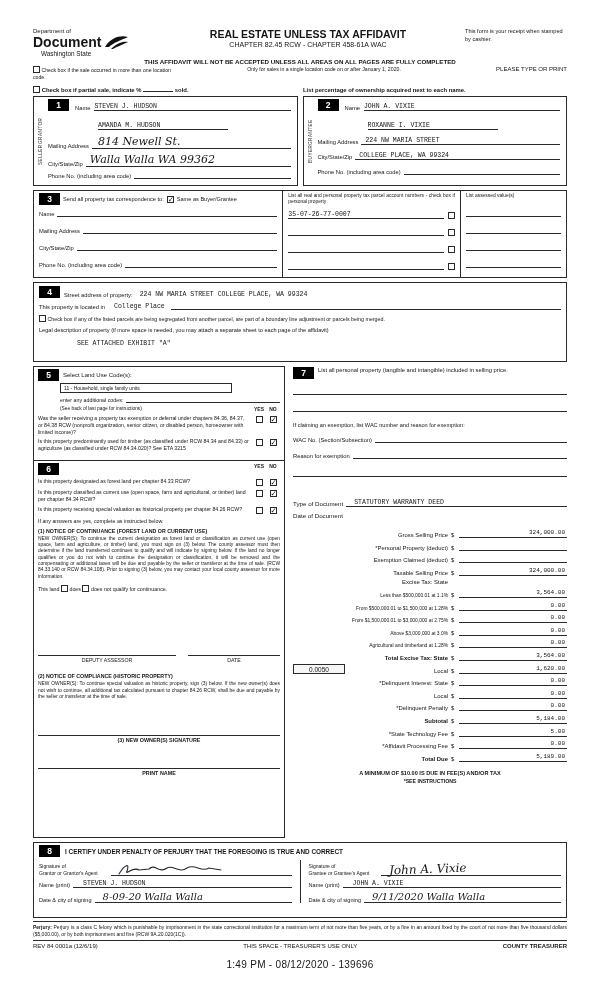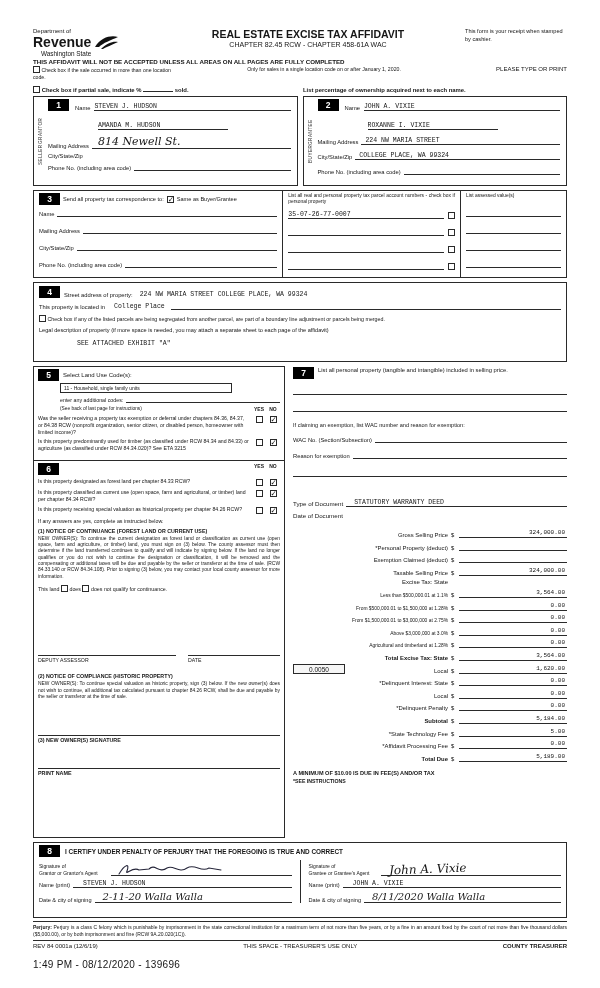--- a/index.html
+++ b/index.html
@@ -1,21 +1,21 @@
 <!DOCTYPE html>
 <html><head>
 <meta charset="utf-8">
 <style>
 *{box-sizing:border-box;margin:0;padding:0}
 html,body{width:600px;height:988px}
 body{background:#fff;font-family:"Liberation Sans",sans-serif;color:#161616}
 .page{width:600px;height:988px;background:#fff;padding:28px 33px 6px;overflow:hidden;position:relative}
 .flex{display:flex}
 .b{font-weight:bold}
-.c{}
+.c{text-align:center}
 .badge{background:#000;color:#fff;font-weight:bold;font-size:8.5px;min-width:21px;height:12px;display:inline-flex;align-items:center;justify-content:center;flex:none}
 .box{border:1px solid #2a2a2a;background:#fff}
 .cb{display:inline-block;width:7px;height:7px;border:1px solid #2a2a2a;font-size:7.5px;line-height:5px;text-align:center;flex:none;background:#fff;vertical-align:-1px}
 .ul{border-bottom:1px solid #2a2a2a}
 .lab{font-size:5.8px;margin-right:3px;white-space:nowrap}
 .typed{font-family:"Liberation Mono",monospace;font-size:6.5px;white-space:nowrap}
 .hw{font-family:"DejaVu Serif",serif;font-style:italic;white-space:nowrap}
 .frow{display:flex;align-items:flex-end;margin-top:4px}
 .vlabel{position:absolute;left:1px;top:3px;bottom:3px;width:10px;display:flex;align-items:center;justify-content:center;writing-mode:vertical-rl;transform:rotate(180deg);font-size:4.6px;letter-spacing:.5px;color:#333;line-height:5px}
 .vlabel span{display:block}
@@ -34,30 +34,30 @@
 </style>
 </head>
 <body>
 
 <div class="page">
 
   <div class="flex" style="align-items:flex-start">
     <div style="width:118px">
       <div style="font-size:6px">Department of</div>
       <div class="flex" style="align-items:center;gap:2px">
-        <span class="b" style="font-size:14px">Revenue</span>
+        <span class="b" style="font-size:14px">Document</span>
         <svg width="26" height="15" viewBox="0 0 26 15">
           <path d="M2 12 C8 2 18 0 25 2 C18 5 10 8 6 12 Z" fill="#111"></path>
           <path d="M8 14 C14 8 20 6 25 7 C19 10 13 12 10 14 Z" fill="#111"></path>
         </svg>
       </div>
       <div style="font-size:6.4px;margin-left:8px">Washington State</div>
     </div>
     <div style="flex:1;text-align:center">
-      <div class="b" style="font-size:10.5px">REAL ESTATE EXCISE TAX AFFIDAVIT</div>
+      <div class="b" style="font-size:10.5px">REAL ESTATE UNLESS TAX AFFIDAVIT</div>
       <div style="font-size:7px;margin-top:1px">CHAPTER 82.45 RCW - CHAPTER 458-61A WAC</div>
     </div>
     <div style="width:102px;font-size:5.6px;line-height:1.35">This form is your receipt when stamped by cashier.</div>
   </div>
   <div class="b c" style="font-size:6.2px;margin-top:1px">THIS AFFIDAVIT WILL NOT BE ACCEPTED UNLESS ALL AREAS ON ALL PAGES ARE FULLY COMPLETED</div>
 
   <div class="flex" style="margin-top:1px;align-items:flex-start">
     <div style="width:150px;font-size:5.2px;line-height:1.35">
       <span class="cb"></span>
       <span>Check box if the sale occurred in more than one location code.</span>
@@ -89,20 +89,21 @@
       </div>
       <div style="margin:2px 0 0 50px">
         <span class="typed ul" style="display:inline-block;min-width:130px">AMANDA M. HUDSON</span>
       </div>
       <div class="frow">
         <span class="lab">Mailing Address</span>
         <span class="hw ul" style="flex:1;font-size:11px;padding-left:6px">814 Newell St.</span>
       </div>
       <div class="frow">
         <span class="lab">City/State/Zip</span>
+        <span class="hw ul" style="flex:1;font-size:11px;padding-left:4px">Walla Walla WA 99362</span>
       </div>
       <div class="frow">
         <span class="lab">Phone No. (including area code)</span>
         <span class="ul" style="flex:1;height:8px"></span>
       </div>
     </div>
 
     <div class="box" style="flex:1;height:90px;position:relative;padding:2px 6px 2px 14px">
       <div class="vlabel">
         <span>BUYER</span>
@@ -448,40 +449,40 @@
               <path d="M4 12 C10 2 15 1 12 9 C10 14 18 4 24 8 L34 7 C40 1 44 12 52 6 C58 2 64 12 72 6 C80 1 86 11 94 6 L106 8" fill="none" stroke="#26263a" stroke-width="1.1" stroke-linecap="round"></path>
             </svg>
           </div>
         </div>
         <div class="frow" style="margin-top:4px">
           <span style="font-size:5.6px;margin-right:3px">Name (print)</span>
           <span class="typed ul" style="flex:1;padding-left:10px">STEVEN J. HUDSON</span>
         </div>
         <div class="frow" style="margin-top:3px">
           <span style="font-size:5.6px;margin-right:3px">Date &amp; city of signing</span>
-          <span class="hw ul" style="flex:1;font-size:10px;padding-left:8px">2-11-20  Walla Walla</span>
+          <span class="hw ul" style="flex:1;font-size:10px;padding-left:8px">8-09-20  Walla Walla</span>
         </div>
       </div>
       <div style="flex:1;border-left:1px solid #2a2a2a;padding-left:8px">
         <div class="flex" style="align-items:flex-end">
           <div style="font-size:5px;line-height:1.3;width:72px">
             <div>Signature of</div>
             <div>Grantee or Grantee's Agent</div>
           </div>
           <div class="ul" style="flex:1;position:relative;height:16px">
             <span class="hw" style="font-size:12px;position:absolute;left:8px;bottom:-1px;transform:rotate(-2deg)">John A. Vixie</span>
           </div>
         </div>
         <div class="frow" style="margin-top:4px">
           <span style="font-size:5.6px;margin-right:3px">Name (print)</span>
           <span class="typed ul" style="flex:1;padding-left:10px">JOHN A. VIXIE</span>
         </div>
         <div class="frow" style="margin-top:3px">
           <span style="font-size:5.6px;margin-right:3px">Date &amp; city of signing</span>
-          <span class="hw ul" style="flex:1;font-size:10px;padding-left:8px">8/11/2020  Walla Walla</span>
+          <span class="hw ul" style="flex:1;font-size:10px;padding-left:8px">9/11/2020  Walla Walla</span>
         </div>
       </div>
     </div>
   </div>
 
   <div style="margin-top:3px;border-top:1px solid #2a2a2a;padding-top:2px">
     <div class="fine" style="font-size:5px">
       <span class="b">Perjury:</span>
       <span>Perjury is a class C felony which is punishable by imprisonment in the state correctional institution for a maximum term of not more than five years, or by a fine in an amount fixed by the court of not more than five thousand dollars ($5,000.00), or by both imprisonment and fine (RCW 9A.20.020(1C)).</span>
     </div>

